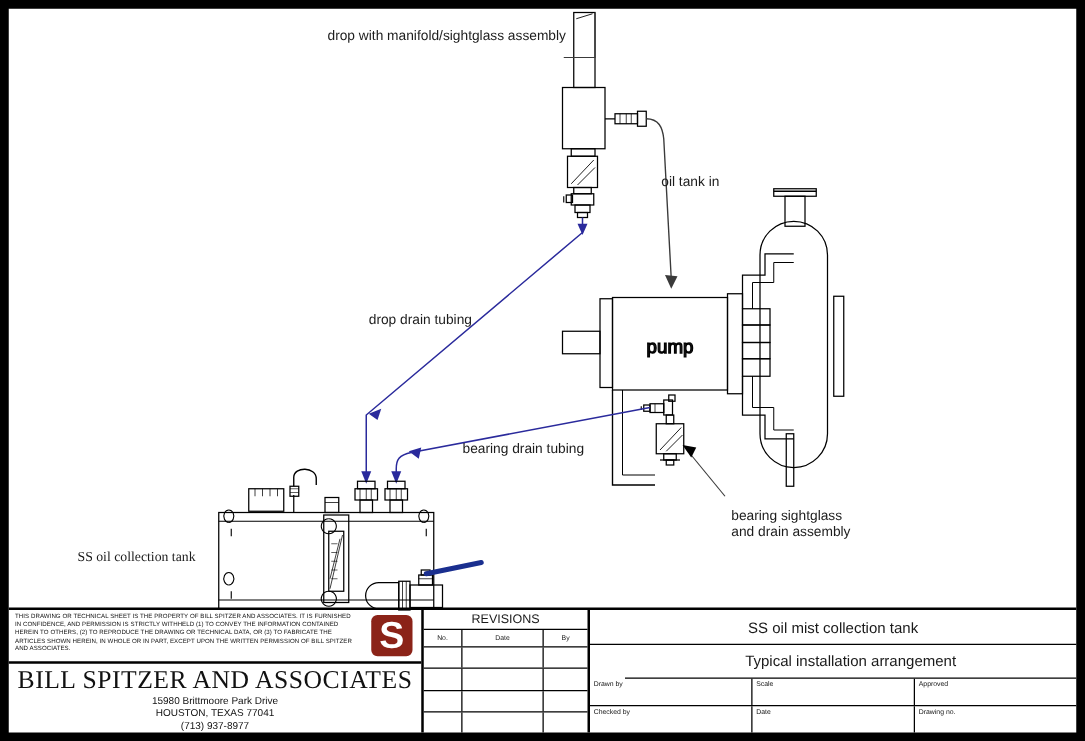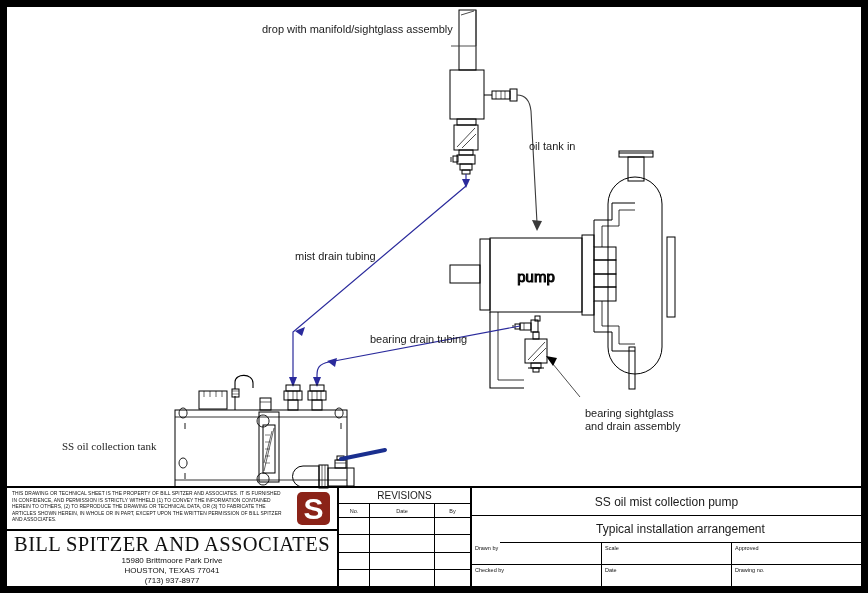--- a/index.html
+++ b/index.html
@@ -229,23 +229,23 @@
       <path d="M573 390 L541 351" stroke="#3a3a3a" stroke-width="0.9"></path>
       <path d="M539 349 l 11 2 l -4 8 Z" fill="#000" stroke="none"></path>
 
     </g>
   </svg>
 
   <div class="lbl" style="left:255px;top:16px;">drop with manifold/sightglass assembly</div>
 
   <div class="lbl" style="left:522px;top:133px;">oil tank in</div>
 
-  <div class="lbl" style="left:288px;top:243px;">mist drain tubing</div>
-
-  <div class="lbl" style="left:363px;top:326px;">bearing drain tubing</div>
+  <div class="lbl" style="left:288px;top:243px;">drop drain tubing</div>
+
+  <div class="lbl" style="left:363px;top:346px;">bearing drain tubing</div>
 
   <div class="lbl" style="left:578px;top:400px;">bearing sightglass
 and drain assembly</div>
 
   <div class="lbl" style="left:55px;top:433px;font-family:Liberation Serif, serif;">SS oil collection tank</div>
 
   <div id="titleblock">
 
     <div id="tb-left" class="tb-col">
       <div id="legalrow">
@@ -285,21 +285,21 @@
         <div class="rv-by"></div>
       </div>
       <div class="revrow">
         <div class="rv-no"></div>
         <div class="rv-date"></div>
         <div class="rv-by"></div>
       </div>
     </div>
 
     <div id="tb-right" class="tb-col">
-      <div class="trow" id="t1">SS oil mist collection pump</div>
+      <div class="trow" id="t1">SS oil mist collection tank</div>
       <div class="trow" id="t2">Typical installation arrangement</div>
       <div class="frow" id="frow1">
         <div class="fcell">
           <span>Drawn by</span>
         </div>
         <div class="fcell">
           <span>Scale</span>
         </div>
         <div class="fcell">
           <span>Approved</span>

